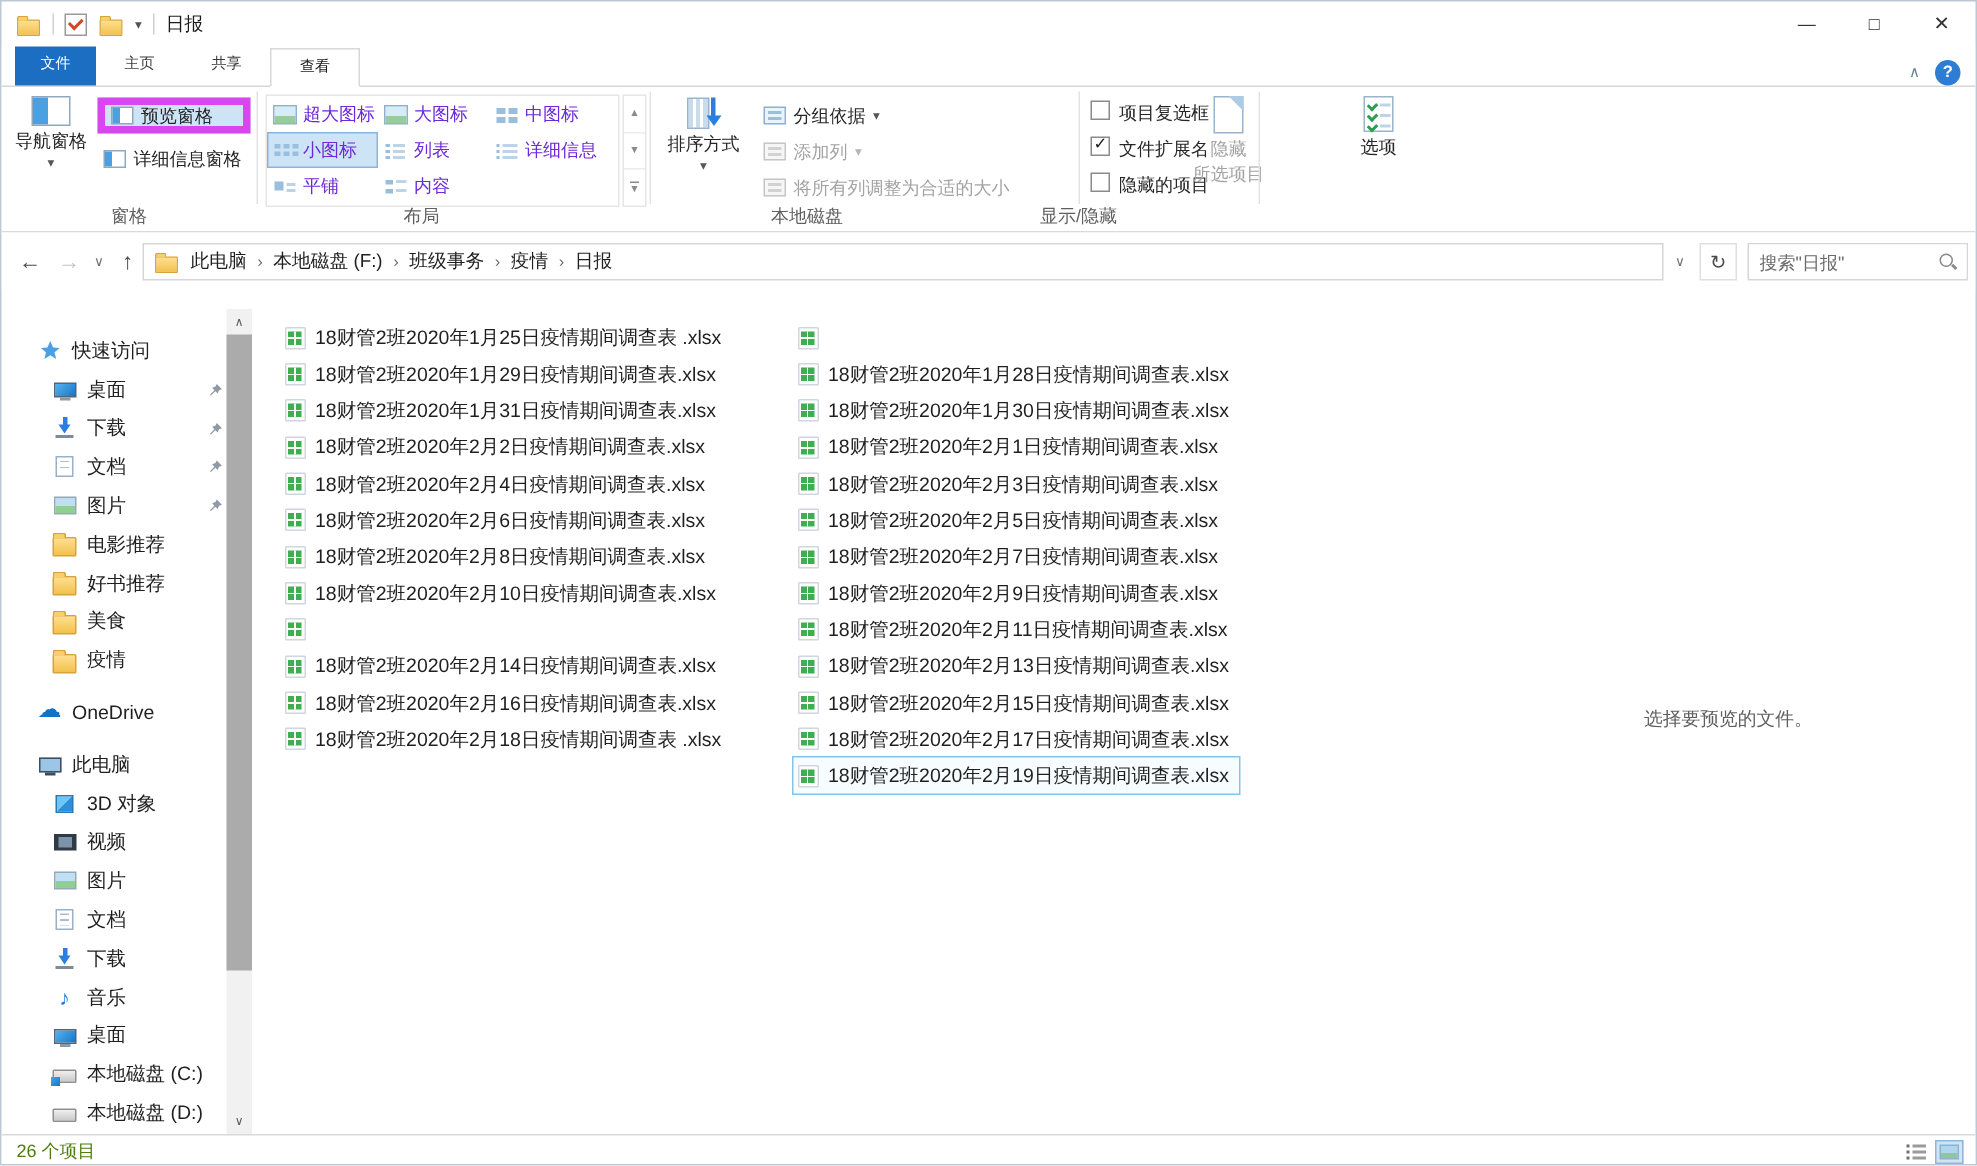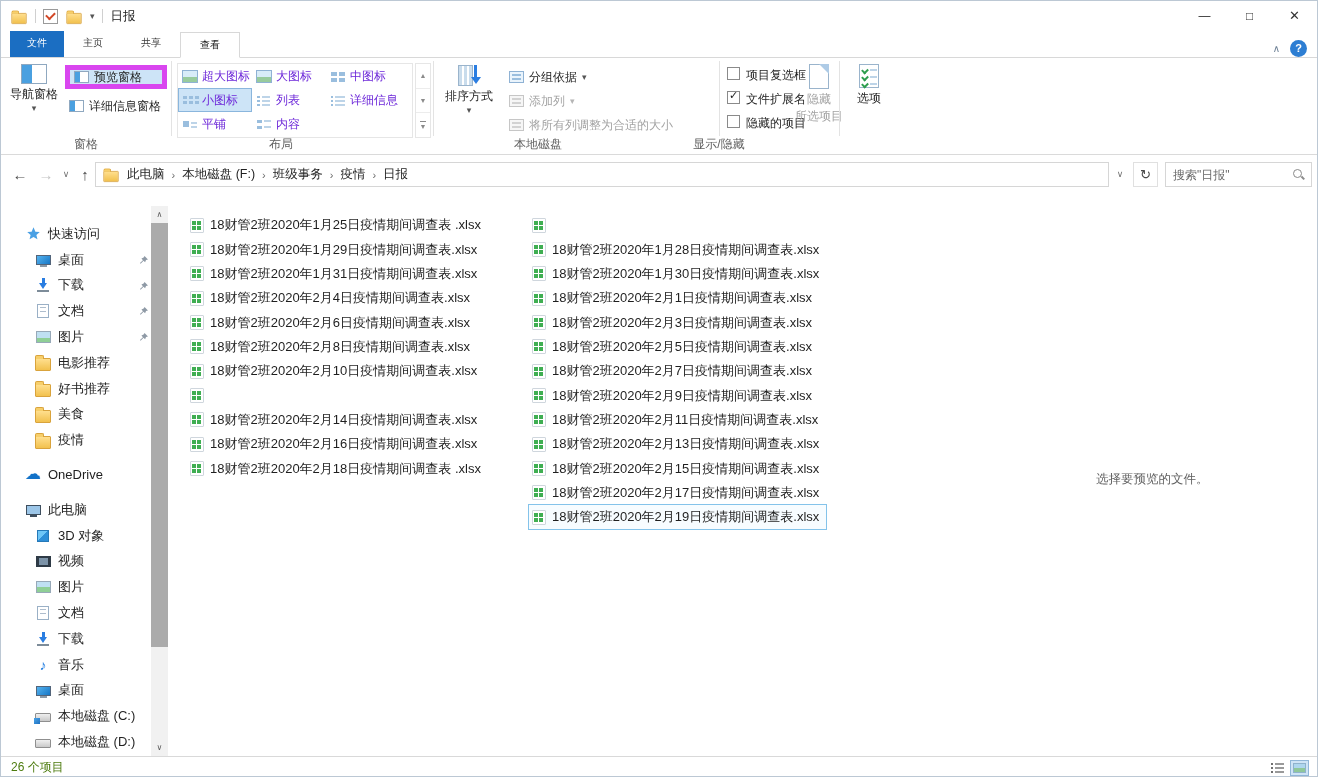--- a/index.html
+++ b/index.html
@@ -286,21 +286,21 @@
       <span>隐藏的项目</span>
     </div>
     <div class="bigbtn disabled" style="left:792px;top:6px;width:52px;">
       <span class="page-ic"></span>
       <span>隐藏</span>
       <span>所选项目</span>
     </div>
     <div class="glabel" style="left:684px;width:68px;">显示/隐藏</div>
     <div class="vsep" style="left:838px;"></div>
 
-    <div class="bigbtn" style="left:846px;top:6px;width:44px;justify-content:flex-end;">
+    <div class="bigbtn" style="left:896px;top:6px;width:44px;justify-content:flex-end;">
       <span class="opt-ic">
           <i></i>
           <i></i>
           <i></i>
         </span>
       <span>选项</span>
     </div>
   </div>
 
   <div class="addressbar">
@@ -483,20 +483,24 @@
     <li class="file">
         <span class="xlsx"></span>
         <span>18财管2班2020年1月29日疫情期间调查表.xlsx</span>
       </li>
     <li class="file">
         <span class="xlsx"></span>
         <span>18财管2班2020年1月31日疫情期间调查表.xlsx</span>
       </li>
     <li class="file">
         <span class="xlsx"></span>
+        <span>18财管2班2020年2月2日疫情期间调查表.xlsx</span>
+      </li>
+    <li class="file">
+        <span class="xlsx"></span>
         <span>18财管2班2020年2月4日疫情期间调查表.xlsx</span>
       </li>
     <li class="file">
         <span class="xlsx"></span>
         <span>18财管2班2020年2月6日疫情期间调查表.xlsx</span>
       </li>
     <li class="file">
         <span class="xlsx"></span>
         <span>18财管2班2020年2月8日疫情期间调查表.xlsx</span>
       </li>

